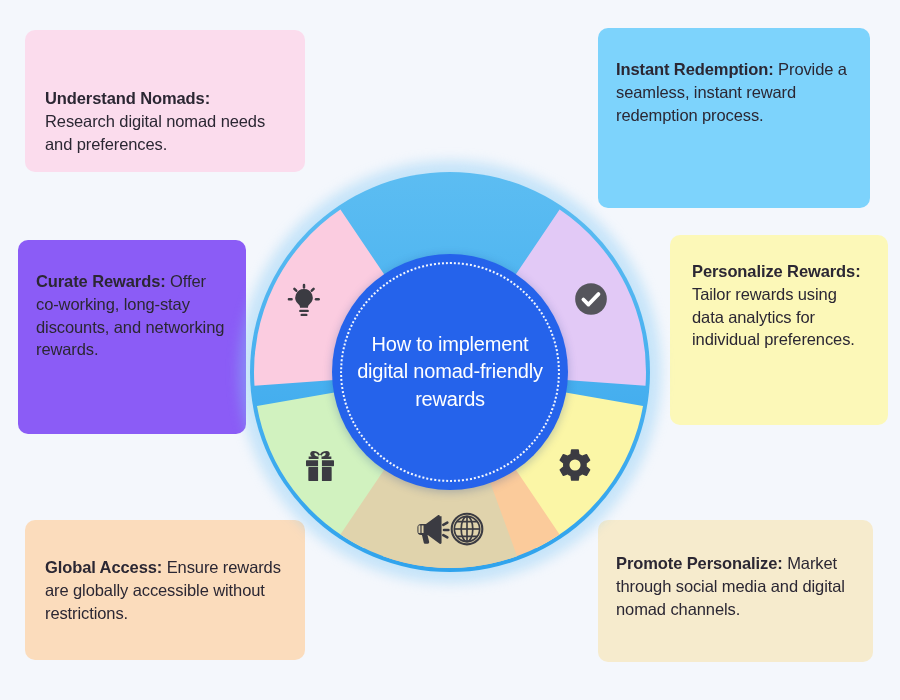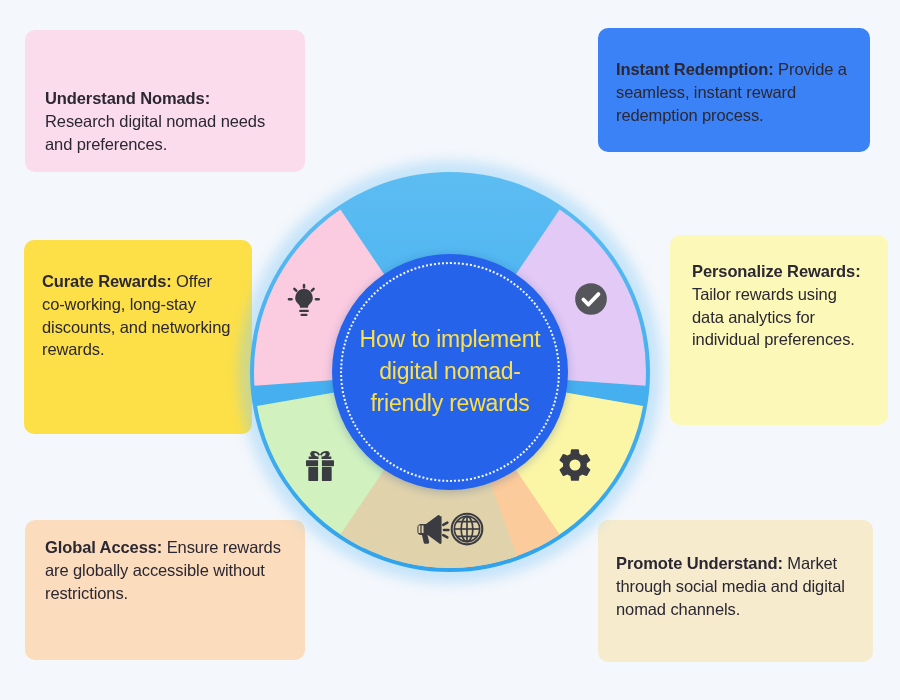--- a/index.html
+++ b/index.html
@@ -27,24 +27,24 @@
     box-sizing: border-box;
     color: #2b2733;
     font-size: 16.5px;
     line-height: 1.38;
     letter-spacing: -0.1px;
   }
   .card .ctext { margin: 0; }
   .card .clabel { font-weight: bold; }
 
   #card-understand   { left: 25px;  top: 30px;  width: 280px; height: 142px; background: #fbdced; padding: 57px 26px 0 20px; }
-  #card-instant      { left: 598px; top: 28px;  width: 272px; height: 124px; background: #3b82f6; padding: 30px 20px 0 18px; }
-  #card-curate       { left: 24px;  top: 240px; width: 228px; height: 194px; background: #fde047; padding: 30px 20px 0 18px; }
+  #card-instant      { left: 598px; top: 28px;  width: 272px; height: 180px; background: #7dd3fc; padding: 30px 20px 0 18px; }
+  #card-curate       { left: 18px;  top: 240px; width: 228px; height: 194px; background: #8b5cf6; padding: 30px 20px 0 18px; }
   #card-personalize  { left: 670px; top: 235px; width: 218px; height: 190px; background: #fcf8b8; padding: 25px 18px 16px 22px; }
-  #card-global       { left: 25px;  top: 520px; width: 280px; height: 140px; background: #fbdcbc; padding: 16px 24px 0 20px; }
+  #card-global       { left: 25px;  top: 520px; width: 280px; height: 140px; background: #fbdcbc; padding: 36px 24px 0 20px; }
   #card-promote      { left: 598px; top: 520px; width: 275px; height: 142px; background: #f6ebcd; padding: 32px 20px 0 18px; }
 
   
   #wheel {
     position: absolute;
     left: 238px;
     top: 160px;
     width: 424px;
     height: 424px;
   }
@@ -94,22 +94,22 @@
     width: 220px; height: 220px;
     border-radius: 50%;
     border: 2.5px dotted #ffffff;
     opacity: 0.95;
     box-sizing: border-box;
   }
   #center-text {
     position: relative;
     width: 190px;
     text-align: center;
-    color: #fde047;
-    font-size: 23px;
+    color: #ffffff;
+    font-size: 20px;
     line-height: 1.38;
     letter-spacing: -0.2px;
   }
 </style>
 </head>
 <body>
 
 <div id="canvas">
 
   <div class="card" id="card-understand">
@@ -126,21 +126,21 @@
 
   <div class="card" id="card-personalize">
     <p class="ctext"><span class="clabel">Personalize Rewards:</span><span> Tailor rewards using data analytics for individual preferences.</span></p>
   </div>
 
   <div class="card" id="card-global">
     <p class="ctext"><span class="clabel">Global Access:</span><span> Ensure rewards are globally accessible without restrictions.</span></p>
   </div>
 
   <div class="card" id="card-promote">
-    <p class="ctext"><span class="clabel">Promote Understand:</span><span> Market through social media and digital nomad channels.</span></p>
+    <p class="ctext"><span class="clabel">Promote Personalize:</span><span> Market through social media and digital nomad channels.</span></p>
   </div>
 
   <div id="wheel">
     <div id="wheel-glow"></div>
 
     <svg width="424" height="424" viewBox="0 0 424 424">
       <defs>
         <linearGradient id="ringGrad" x1="0" y1="0" x2="0" y2="1">
           <stop offset="0%" stop-color="#5cbdf2"></stop>
           <stop offset="55%" stop-color="#46afef"></stop>

